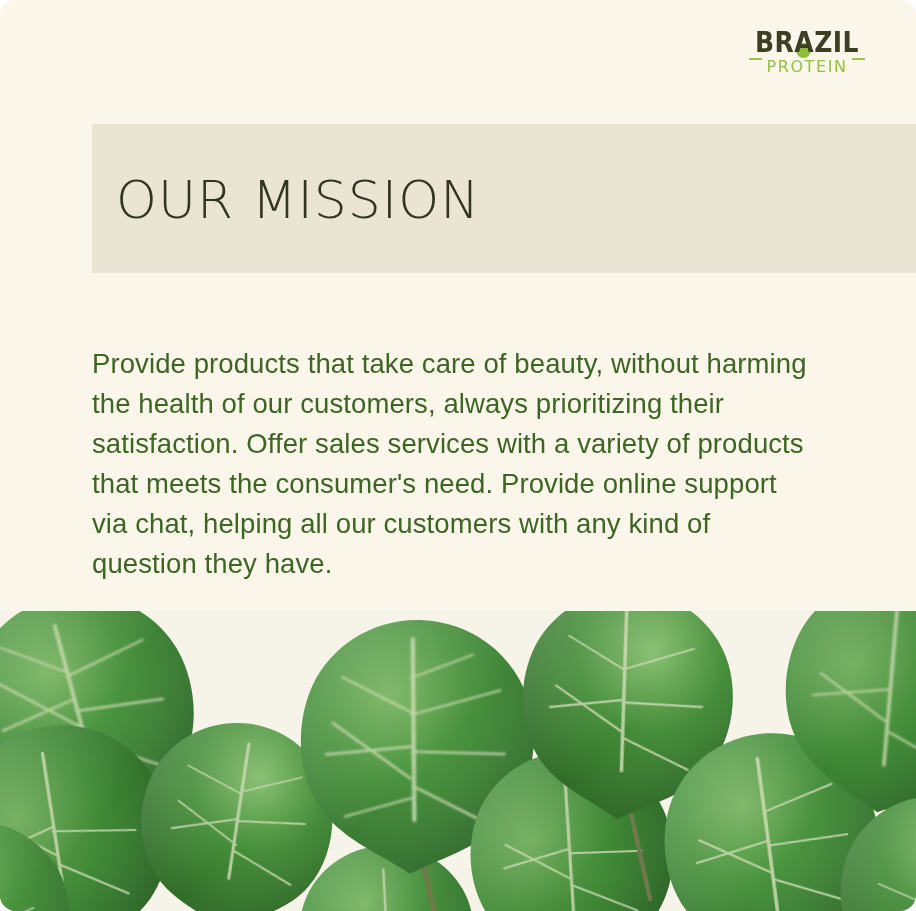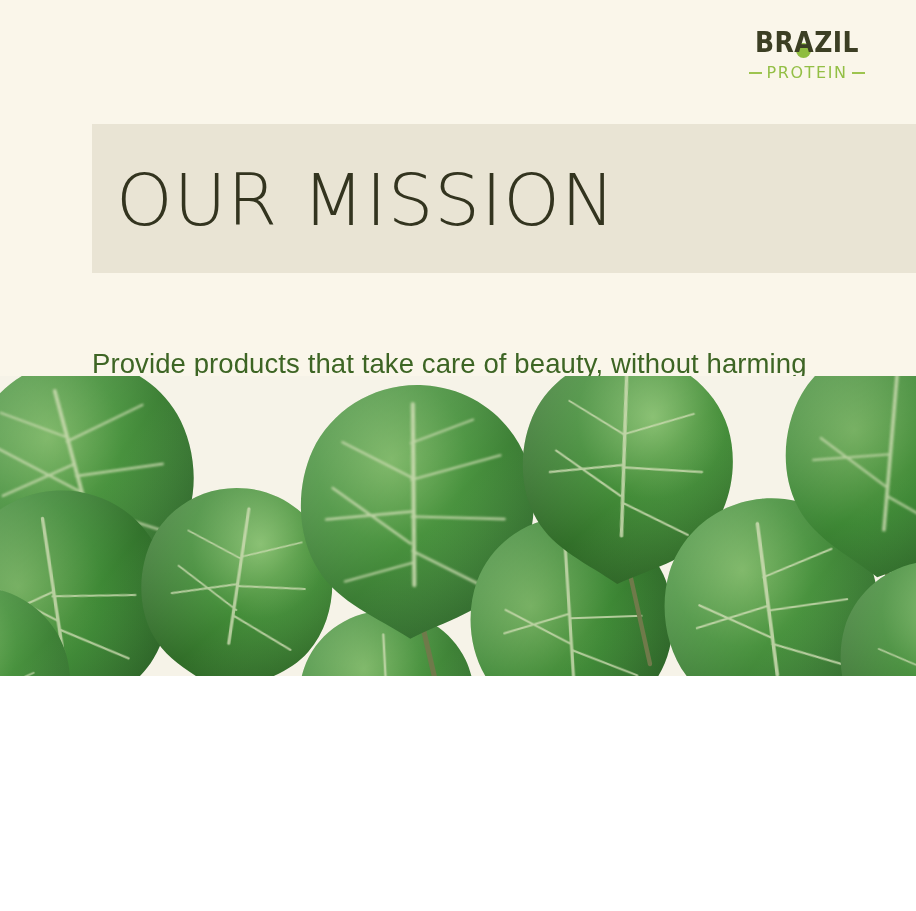--- a/index.html
+++ b/index.html
@@ -10,23 +10,24 @@
   body {
     width: 916px;
     height: 911px;
     overflow: hidden;
     font-family: "Liberation Sans", sans-serif;
   }
 
   #slide {
     position: relative;
     width: 916px;
-    height: 676px;
+    height: 911px;
     background: #faf6ea;
     overflow: hidden;
+    border-radius: 16px;
   }
 
   
   #logo {
     position: absolute;
     top: 27px;
     left: 742px;
     width: 130px;
     height: 50px;
   }
@@ -51,24 +52,24 @@
     top: 16px;
     width: 15px;
     height: 15px;
     border-radius: 50%;
     background: #8fbd3f;
     z-index: 1;
   }
   #logo-sub-wrap {
     position: relative;
     display: flex;
-    align-items: center;
+    align-items: flex-start;
     justify-content: center;
     gap: 4px;
-    margin-top: 7px;
+    margin-top: 1px;
     z-index: 3;
   }
   .logo-rule {
     display: block;
     width: 13px;
     height: 2px;
     background: #9dc44f;
   }
   #logo-protein {
     font-family: "DejaVu Sans", sans-serif;
@@ -86,21 +87,21 @@
     top: 124px;
     width: 824px;
     height: 149px;
     background: #e9e4d4;
   }
   #page-title {
     position: absolute;
     left: 116px;
     top: 158px;
     font-family: "DejaVu Sans", sans-serif;
-    font-size: 72px;
+    font-size: 52px;
     font-weight: 300;
     letter-spacing: 1px;
     color: #33341f;
     line-height: 84px;
     white-space: nowrap;
   }
 
   
   #mission-body {
     position: absolute;

